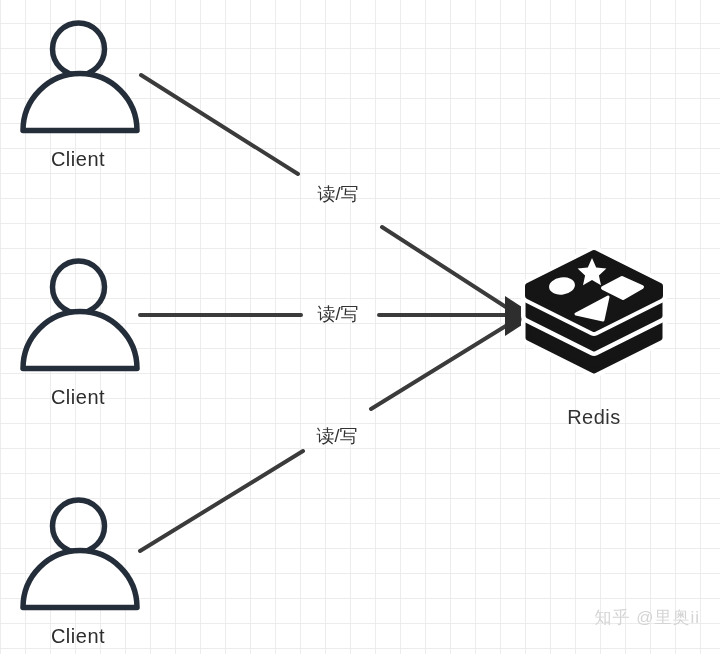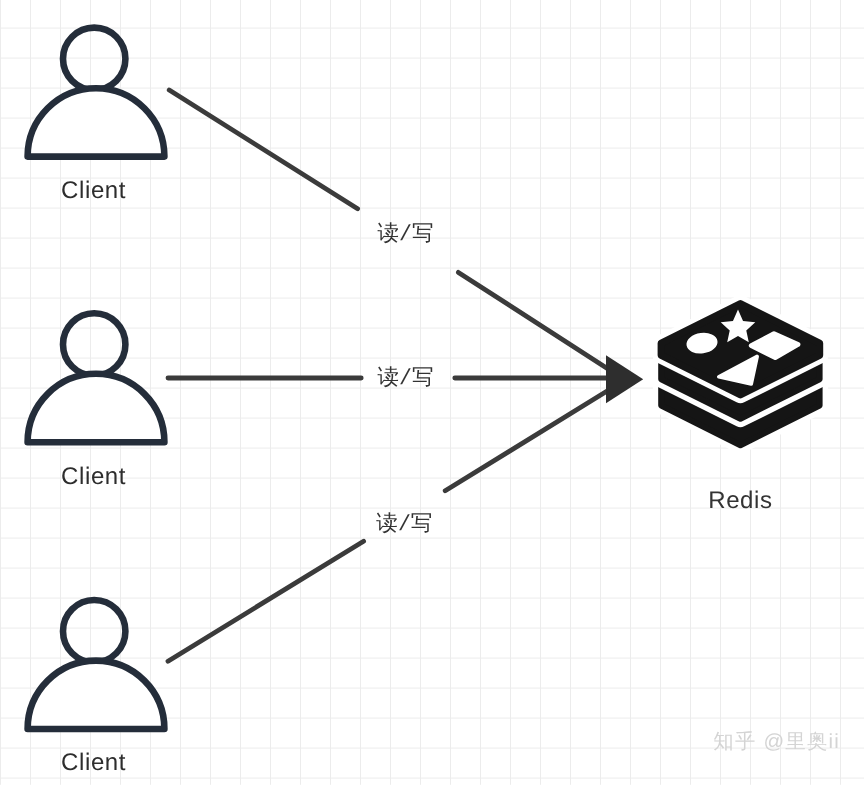--- a/index.html
+++ b/index.html
@@ -24,29 +24,29 @@
   }
   .node{
     position:absolute;
     display:flex;flex-direction:column;align-items:center;
   }
   .client-node{left:18px;width:120px;}
   .client-node .node-label{
     margin-top:15px;
     font-size:20px;color:#2d2d2d;letter-spacing:0.5px;
   }
-  .redis-node{left:551px;top:253px;width:132px;}
+  .redis-node{left:528px;top:253px;width:132px;}
   .redis-node .node-label{
     margin-top:31px;
     font-size:20px;color:#333333;letter-spacing:0.5px;
   }
   .edge-label{
     position:absolute;width:82px;text-align:center;
     font-size:18px;color:#333333;
-    font-family:Liberation Mono, monospace;
+    font-family:Liberation Sans, sans-serif;
   }
   .watermark{
     position:absolute;right:20px;top:606px;
     font-size:17px;color:#d4d4d4;letter-spacing:1px;
   }
 </style>
 </head>
 <body>
 
 <div class="canvas">

